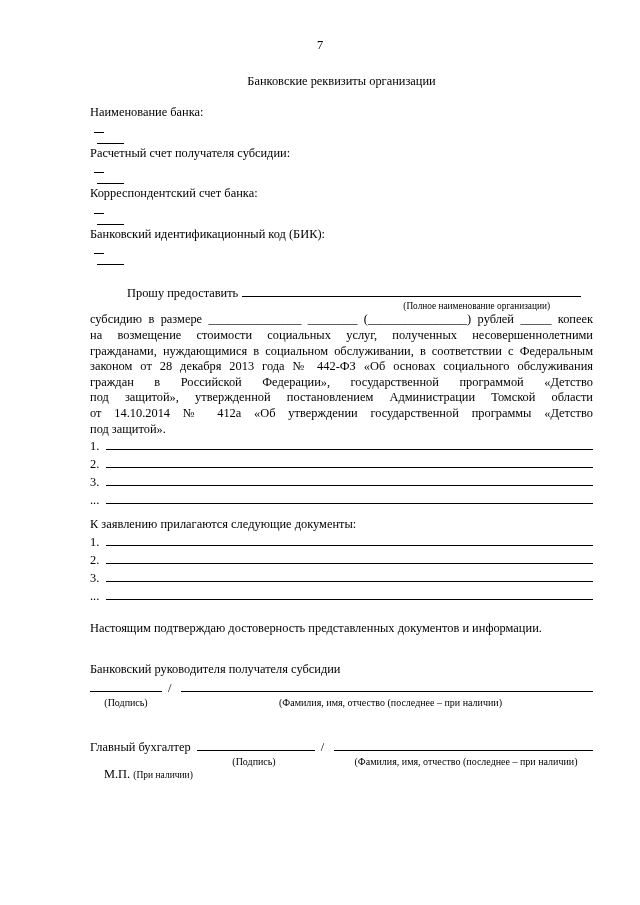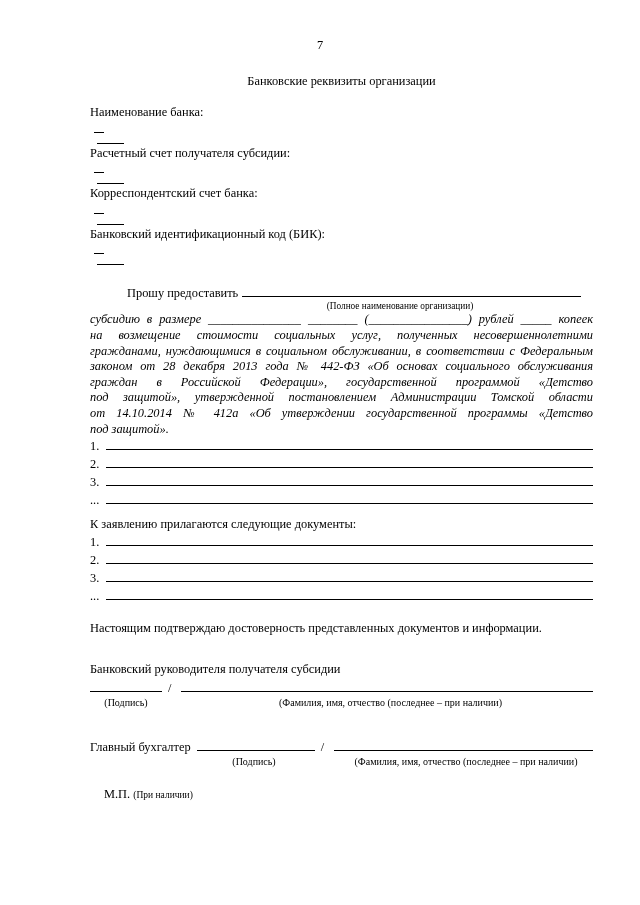--- a/index.html
+++ b/index.html
@@ -15,37 +15,37 @@
   
   .bank{margin-top:17px;}
   .bank .row{display:flex;align-items:flex-start;line-height:14.6px;flex-direction:column;}
   .label{white-space:nowrap;}
   .fill{flex:1 1 auto;height:12px;border-bottom:1px solid #000;min-width:10px;margin-left:4px;}
   .endseg{width:27px;height:12px;border-bottom:1px solid #000;margin-left:7px;transform:translateY(-2px);}
   
   .intro-row{display:flex;align-items:baseline;margin-top:17px;line-height:15px;}
   .indent{padding-left:37px;}
   .intro-row .fill{margin-right:12px;}
-  .org-caption{font-size:9.3px;line-height:11px;margin-left:160px;width:300px;text-align:center;}
-  .para{line-height:15.6px;font-style:italic;}
+  .org-caption{font-size:9.3px;line-height:11px;margin-left:160px;width:300px;text-align:right;}
+  .para{line-height:15.6px;}
   .just{text-align:justify;text-align-last:justify;}
   
   .li{display:flex;align-items:baseline;line-height:17px;}
   .li .marker{margin-right:3px;white-space:nowrap;}
   .attach-header{margin-top:7px;line-height:17px;}
   .confirmation{margin-top:16px;line-height:15px;}
   
   .director-title{margin-top:26px;line-height:15px;}
   .sig-row{display:flex;align-items:baseline;line-height:15px;margin-top:2px;}
   .blank{display:inline-block;height:12px;border-bottom:1px solid #000;}
   .slash{padding:0 6px;}
   .cap-row{display:flex;font-size:10px;line-height:11px;margin-top:1px;}
   .cap-center{text-align:center;}
   .acct-row{display:flex;align-items:baseline;margin-top:30px;line-height:15px;}
-  .stamp{margin-top:20px;padding-left:14px;}
+  .stamp{padding-left:14px;}
   .stamp-note{font-size:9.5px;}
   .sp72{width:72px;}
   .sp26{width:26px;}
   .sp105{width:105px;}
   .sp118{width:118px;}
   .grow{flex:1 1 auto;}
 </style>
 </head>
 <body>
 

